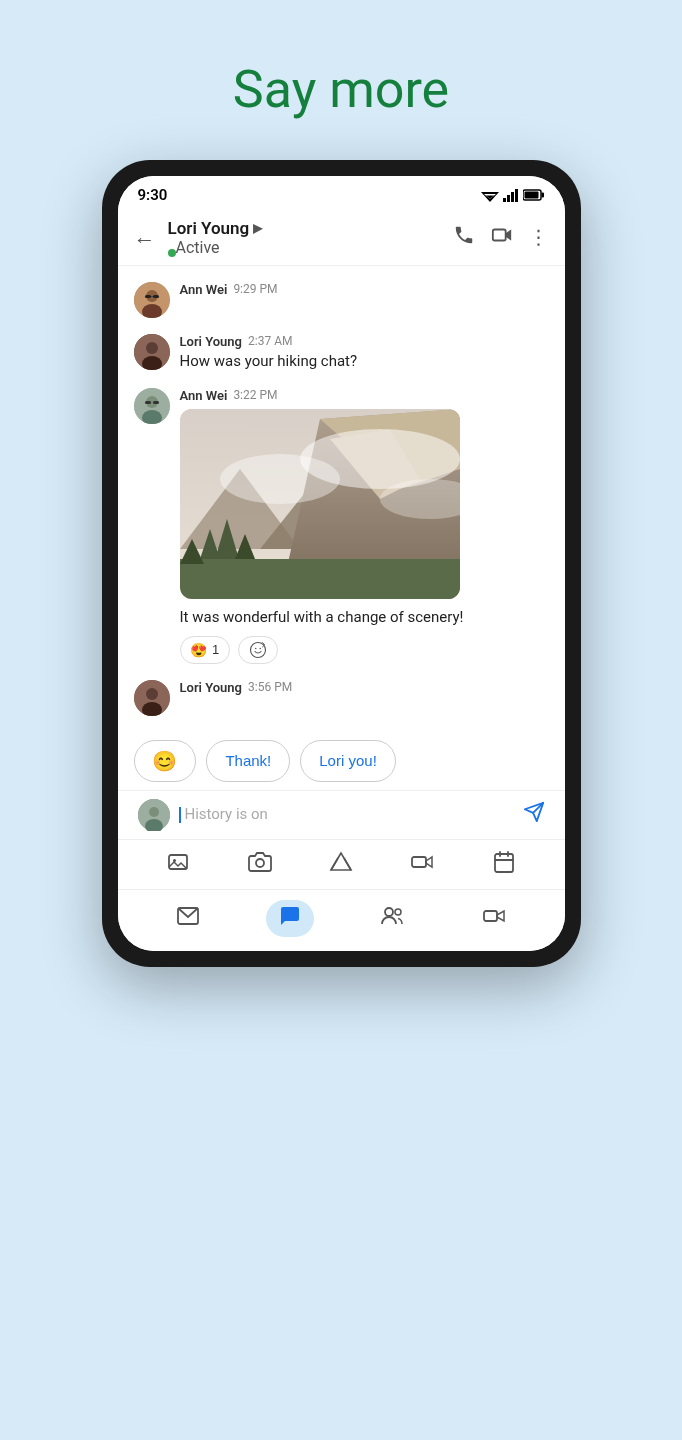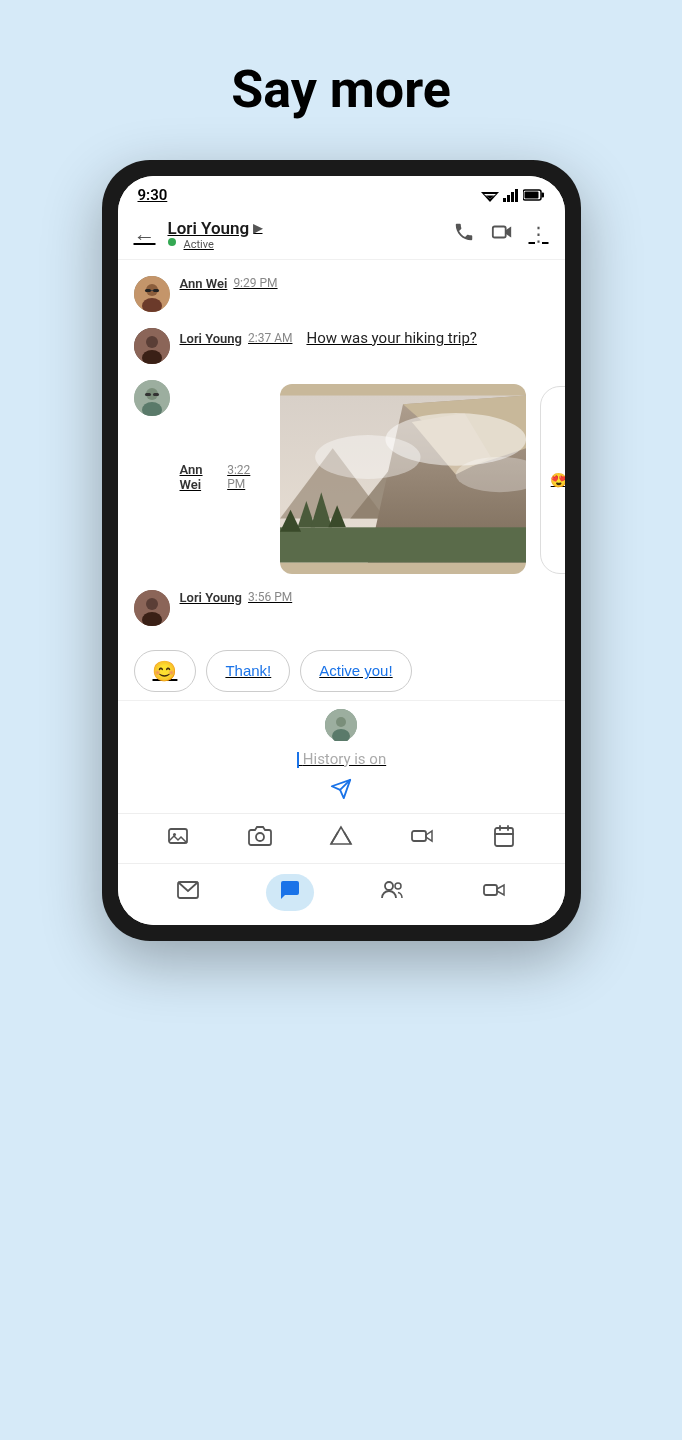--- a/index.html
+++ b/index.html
@@ -12,32 +12,31 @@
       flex-direction: column;
       align-items: center;
     }
     .hero-text {
       text-align: center;
       padding: 60px 40px 40px;
       color: #0d1b2a;
     }
     .hero-text h1 {
       font-size: 52px;
-      font-weight: 700;
+      font-weight: 400;
       line-height: 1.15;
-      color: #000000;
+      color: #15803d;
     }
     .phone-wrapper {
       width: 479px;
       background: #1a1a1a;
       border-radius: 48px;
       padding: 16px;
       box-shadow: 0 20px 60px rgba(0,0,0,0.3);
       margin-bottom: 40px;
-      text-decoration: underline;
     }
     .phone-screen {
       background: #ffffff;
       border-radius: 36px;
       overflow: hidden;
       display: flex;
       flex-direction: column;
     }
     
     .status-bar {
@@ -80,25 +79,25 @@
       color: #1a1a1a;
       display: flex;
       align-items: center;
       gap: 4px;
     }
     .contact-name .arrow {
       font-size: 12px;
       color: #555;
     }
     .contact-status {
-      font-size: 11px;
+      font-size: 16px;
       color: #555;
       display: flex;
-      align-items: flex-start;
-      gap: 8px;
+      align-items: flex-end;
+      gap: 0;
     }
     .status-dot {
       width: 8px;
       height: 8px;
       border-radius: 50%;
       background: #34a853;
       display: inline-block;
     }
     .top-actions {
       display: flex;
@@ -141,22 +140,22 @@
     }
     .avatar-lori {
       background: linear-gradient(135deg, #5a3e36 0%, #8B6558 100%);
     }
     .avatar svg {
       width: 36px;
       height: 36px;
     }
     .message-content {
       display: flex;
-      flex-direction: row;
-      gap: 14px;
+      flex-direction: column;
+      gap: 2px;
       flex: 1;
     }
     .message-meta {
       display: flex;
       align-items: center;
       gap: 6px;
     }
     .message-sender {
       font-size: 13px;
       font-weight: 600;
@@ -231,21 +230,20 @@
       text-align: center;
     }
     
     .input-area {
       display: flex;
       align-items: center;
       padding: 8px 20px;
       background: #fff;
       border-top: 1px solid #f0f0f0;
       gap: 8px;
-      flex-direction: column;
     }
     .input-avatar {
       width: 32px;
       height: 32px;
       border-radius: 50%;
       background: linear-gradient(135deg, #6B8E7F 0%, #9CAE9F 100%);
       flex-shrink: 0;
     }
     .input-field-wrapper {
       flex: 1;
@@ -402,21 +400,21 @@
             <circle cx="18" cy="18" r="18" fill="#8B6558"></circle>
             <circle cx="18" cy="14" r="6" fill="#5a3e36"></circle>
             <ellipse cx="18" cy="30" rx="10" ry="8" fill="#3a2016"></ellipse>
           </svg>
         </div>
         <div class="message-content">
           <div class="message-meta">
             <span class="message-sender">Lori Young</span>
             <span class="message-time">2:37 AM</span>
           </div>
-          <span class="message-text">How was your hiking trip?</span>
+          <span class="message-text">How was your hiking chat?</span>
         </div>
       </div>
 
       <div class="message-row">
         <div class="avatar" style="background: #9CAE9F;">
           <svg viewBox="0 0 36 36" xmlns="http://www.w3.org/2000/svg">
             <circle cx="18" cy="18" r="18" fill="#9CAE9F"></circle>
             <circle cx="18" cy="14" r="6" fill="#7a8e7a"></circle>
             <ellipse cx="18" cy="30" rx="10" ry="8" fill="#5a7a6a"></ellipse>
             <rect x="11" y="13" width="6" height="3" rx="1.5" fill="#333"></rect>
@@ -455,20 +453,21 @@
               <polygon points="20,150 30,120 40,150" fill="#4a5a3a"></polygon>
               <polygon points="35,150 47,110 59,150" fill="#4a5a3a"></polygon>
               <polygon points="55,150 65,125 75,150" fill="#3a4a2a"></polygon>
               <polygon points="0,155 12,130 24,155" fill="#3a4a2a"></polygon>
 
               <ellipse cx="200" cy="50" rx="80" ry="30" fill="rgba(255,255,255,0.5)"></ellipse>
               <ellipse cx="100" cy="70" rx="60" ry="25" fill="rgba(255,255,255,0.4)"></ellipse>
               <ellipse cx="250" cy="90" rx="50" ry="20" fill="rgba(255,255,255,0.3)"></ellipse>
             </svg>
           </div>
+          <span class="message-text" style="margin-top:6px;">It was wonderful with a change of scenery!</span>
           <div class="reactions">
             <button class="reaction-btn">
               <span>😍</span>
               <span class="reaction-count">1</span>
             </button>
             <button class="reaction-btn">
               <svg width="18" height="18" viewBox="0 0 24 24" fill="none">
                   <circle cx="12" cy="12" r="10" stroke="#555" stroke-width="1.5"></circle>
                   <path d="M8 14s1.5 2 4 2 4-2 4-2" stroke="#555" stroke-width="1.5" stroke-linecap="round"></path>
                   <circle cx="9" cy="10" r="1" fill="#555"></circle>
@@ -494,21 +493,21 @@
             <span class="message-time">3:56 PM</span>
           </div>
         </div>
       </div>
 
     </div>
 
     <div class="smart-replies">
       <button class="smart-reply smart-reply-emoji">😊</button>
       <button class="smart-reply">Thank!</button>
-      <button class="smart-reply">Active you!</button>
+      <button class="smart-reply">Lori you!</button>
     </div>
 
     <div class="input-area">
       <div class="input-avatar">
         <svg viewBox="0 0 32 32" width="32" height="32">
           <circle cx="16" cy="16" r="16" fill="#9CAE9F"></circle>
           <circle cx="16" cy="13" r="5" fill="#7a8e7a"></circle>
           <ellipse cx="16" cy="27" rx="9" ry="7" fill="#5a7a6a"></ellipse>
         </svg>
       </div>

